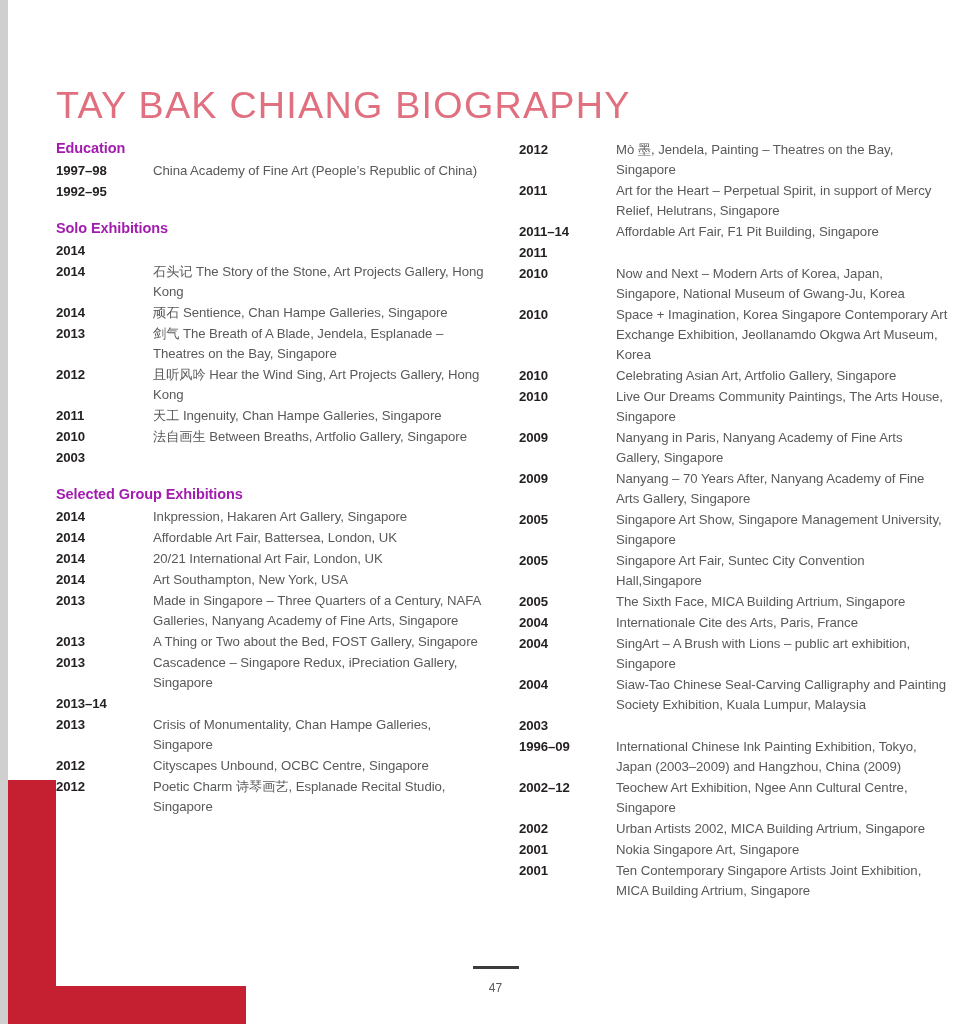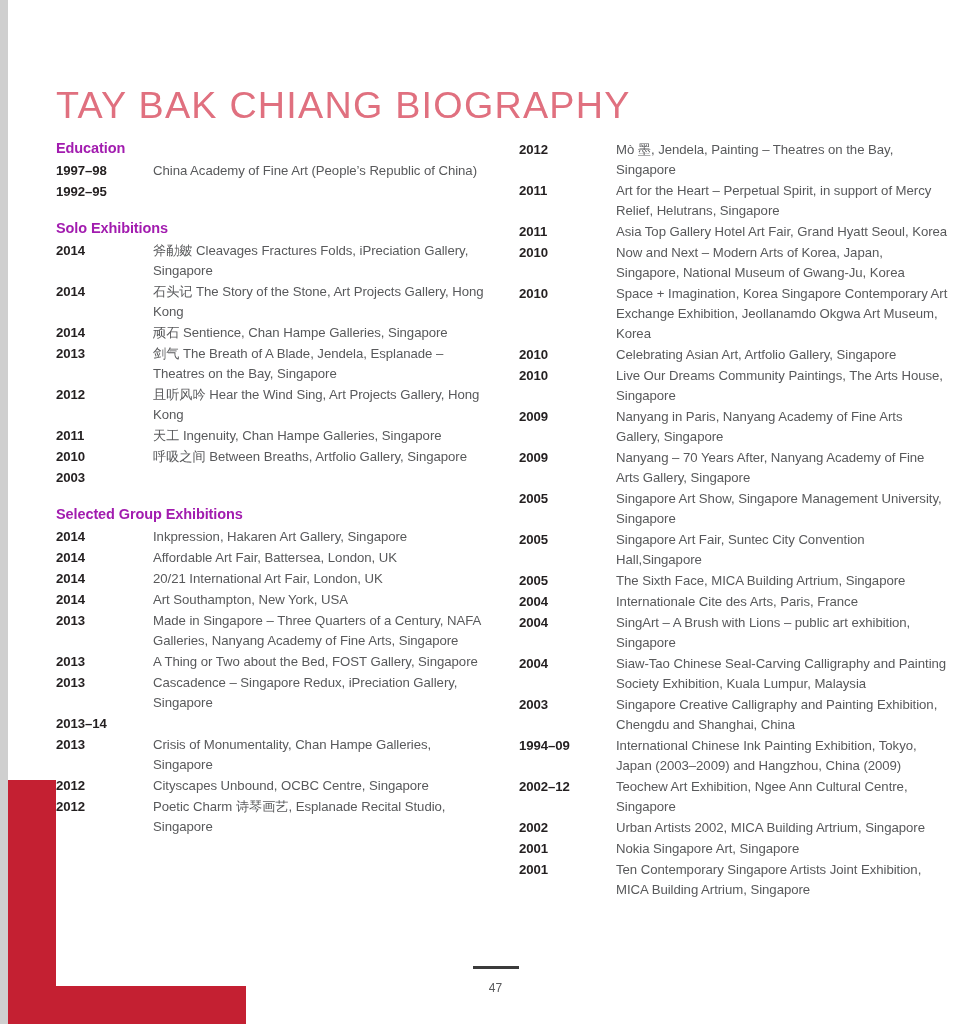--- a/index.html
+++ b/index.html
@@ -148,21 +148,20 @@
             <div class="entry-desc">China Academy of Fine Art (People’s Republic of China)</div>
           </div>
           <div class="entry">
             <div class="entry-year">1992–95</div>
           </div>
         </div>
         <div class="section">
           <div class="section-title">Solo Exhibitions</div>
           <div class="entry">
             <div class="entry-year">2014</div>
-            <div class="entry-desc">斧勈皴 Cleavages Fractures Folds, iPreciation Gallery, Singapore</div>
           </div>
           <div class="entry">
             <div class="entry-year">2014</div>
             <div class="entry-desc">石头记 The Story of the Stone, Art Projects Gallery, Hong Kong</div>
           </div>
           <div class="entry">
             <div class="entry-year">2014</div>
             <div class="entry-desc">顽石 Sentience, Chan Hampe Galleries, Singapore</div>
           </div>
           <div class="entry">
@@ -172,21 +171,21 @@
           <div class="entry">
             <div class="entry-year">2012</div>
             <div class="entry-desc">且听风吟 Hear the Wind Sing, Art Projects Gallery, Hong Kong</div>
           </div>
           <div class="entry">
             <div class="entry-year">2011</div>
             <div class="entry-desc">天工 Ingenuity, Chan Hampe Galleries, Singapore</div>
           </div>
           <div class="entry">
             <div class="entry-year">2010</div>
-            <div class="entry-desc">呼吸之间 Between Breaths, Artfolio Gallery, Singapore</div>
+            <div class="entry-desc">法自画生 Between Breaths, Artfolio Gallery, Singapore</div>
           </div>
           <div class="entry">
             <div class="entry-year">2003</div>
           </div>
         </div>
         <div class="section">
           <div class="section-title">Selected Group Exhibitions</div>
           <div class="entry">
             <div class="entry-year">2014</div>
             <div class="entry-desc">Inkpression, Hakaren Art Gallery, Singapore</div>
@@ -236,22 +235,25 @@
         <div class="section">
           <div class="entry">
             <div class="entry-year">2012</div>
             <div class="entry-desc">Mò 墨, Jendela, Painting – Theatres on the Bay, Singapore</div>
           </div>
           <div class="entry">
             <div class="entry-year">2011</div>
             <div class="entry-desc">Art for the Heart – Perpetual Spirit, in support of Mercy Relief, Helutrans, Singapore</div>
           </div>
           <div class="entry">
+            <div class="entry-year">2011–14</div>
+            <div class="entry-desc">Affordable Art Fair, F1 Pit Building, Singapore</div>
+          </div>
+          <div class="entry">
             <div class="entry-year">2011</div>
-            <div class="entry-desc">Asia Top Gallery Hotel Art Fair, Grand Hyatt Seoul, Korea</div>
           </div>
           <div class="entry">
             <div class="entry-year">2010</div>
             <div class="entry-desc">Now and Next – Modern Arts of Korea, Japan, Singapore, National Museum of Gwang-Ju, Korea</div>
           </div>
           <div class="entry">
             <div class="entry-year">2010</div>
             <div class="entry-desc">Space + Imagination, Korea Singapore Contemporary Art Exchange Exhibition, Jeollanamdo Okgwa Art Museum, Korea</div>
           </div>
           <div class="entry">
@@ -289,24 +291,23 @@
           <div class="entry">
             <div class="entry-year">2004</div>
             <div class="entry-desc">SingArt – A Brush with Lions – public art exhibition, Singapore</div>
           </div>
           <div class="entry">
             <div class="entry-year">2004</div>
             <div class="entry-desc">Siaw-Tao Chinese Seal-Carving Calligraphy and Painting Society Exhibition, Kuala Lumpur, Malaysia</div>
           </div>
           <div class="entry">
             <div class="entry-year">2003</div>
-            <div class="entry-desc">Singapore Creative Calligraphy and Painting Exhibition, Chengdu and Shanghai, China</div>
-          </div>
-          <div class="entry">
-            <div class="entry-year">1994–09</div>
+          </div>
+          <div class="entry">
+            <div class="entry-year">1996–09</div>
             <div class="entry-desc">International Chinese Ink Painting Exhibition, Tokyo, Japan (2003–2009) and Hangzhou, China (2009)</div>
           </div>
           <div class="entry">
             <div class="entry-year">2002–12</div>
             <div class="entry-desc">Teochew Art Exhibition, Ngee Ann Cultural Centre, Singapore</div>
           </div>
           <div class="entry">
             <div class="entry-year">2002</div>
             <div class="entry-desc">Urban Artists 2002, MICA Building Artrium, Singapore</div>
           </div>

